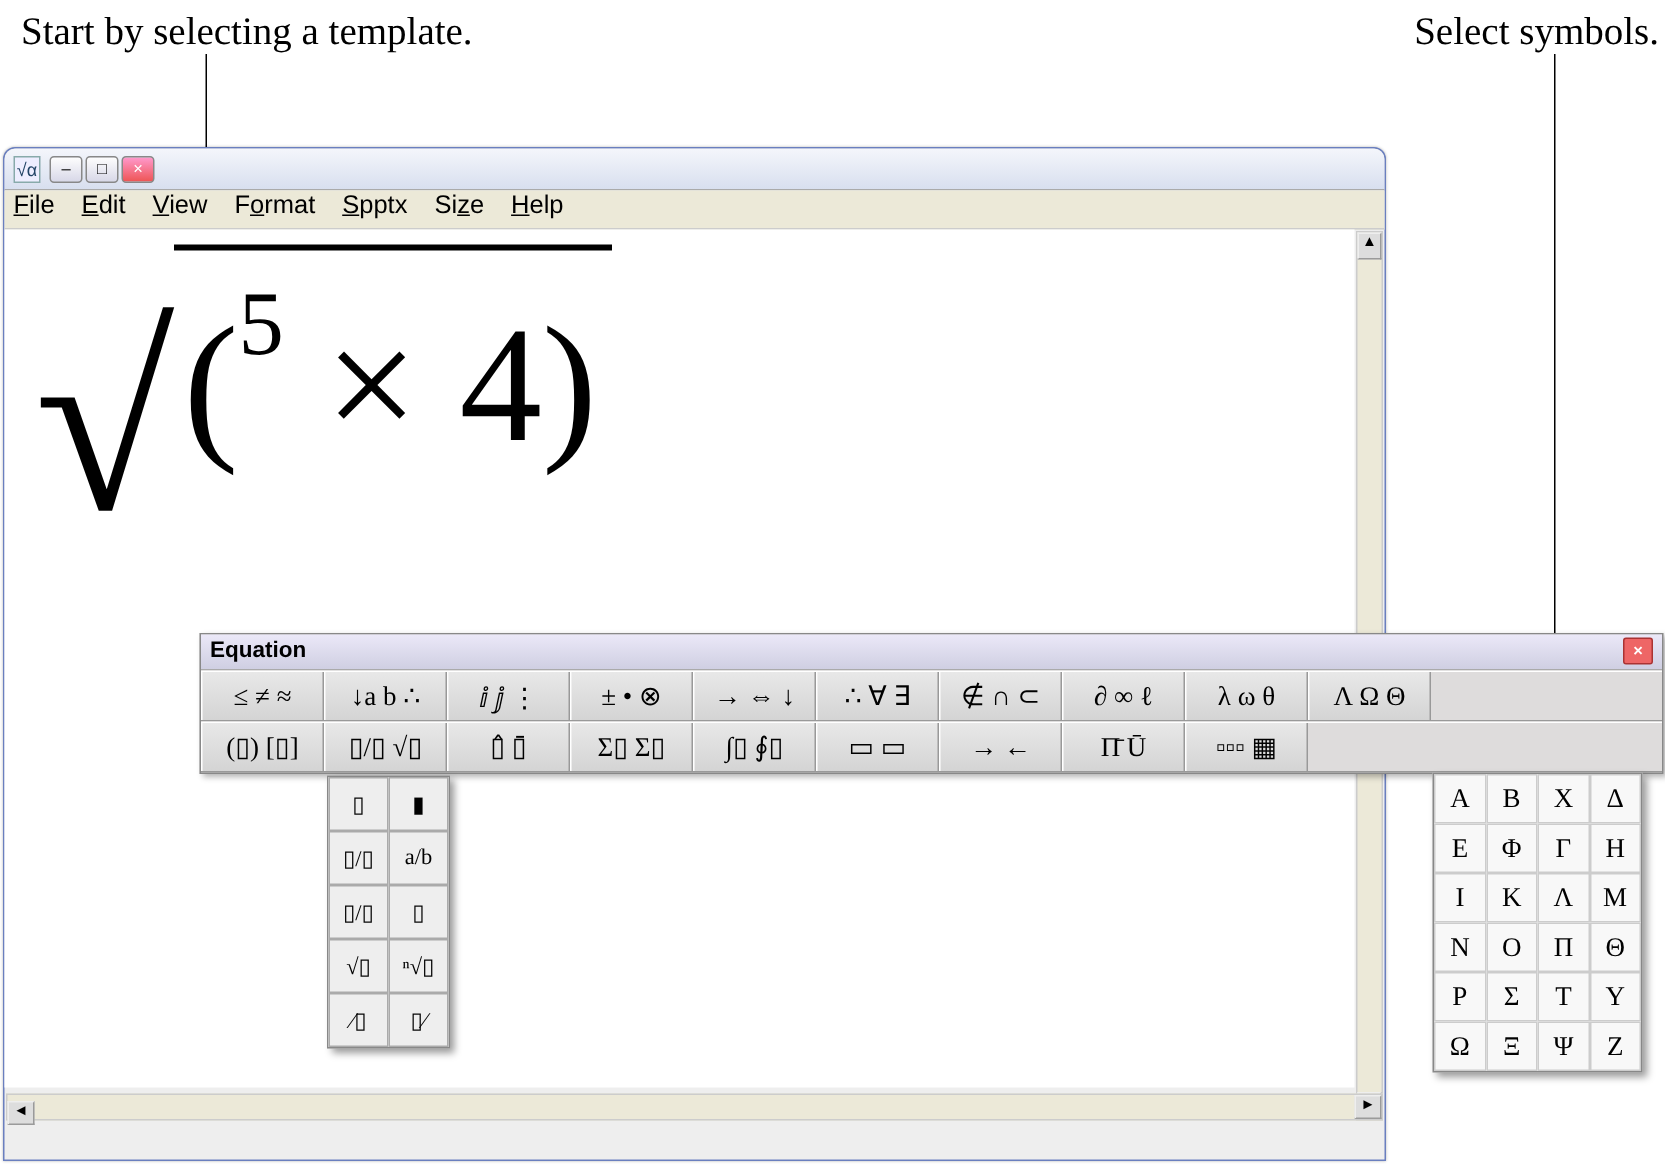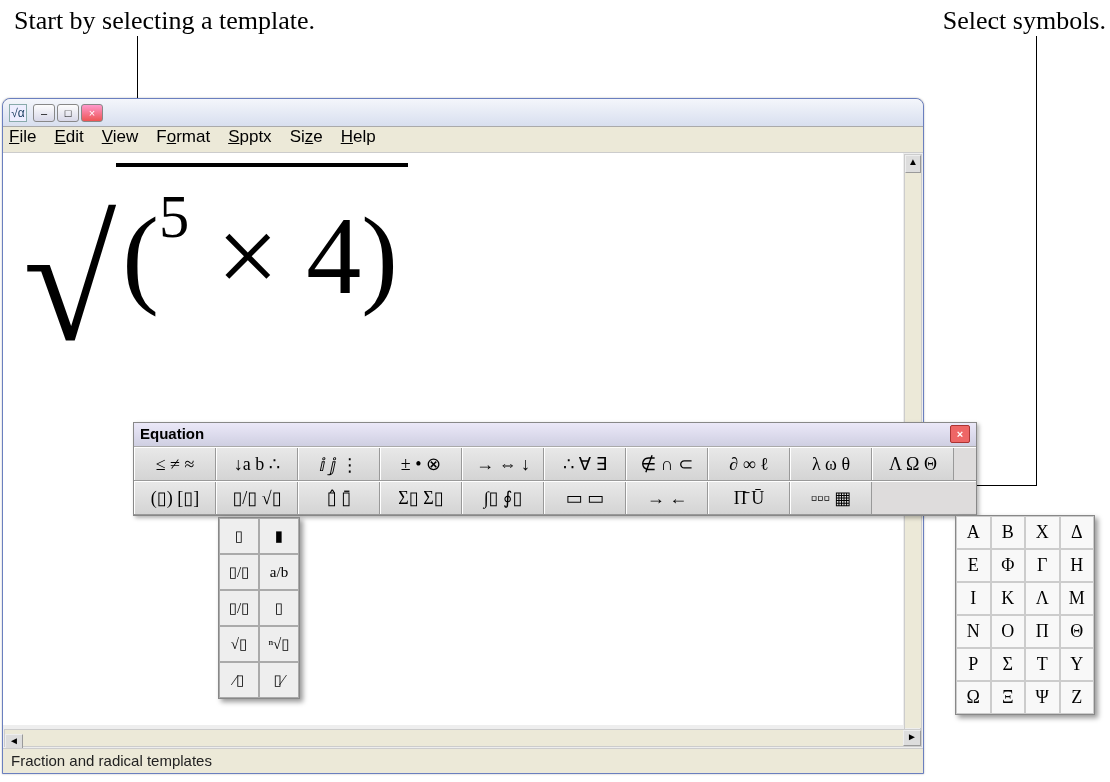--- a/index.html
+++ b/index.html
@@ -148,21 +148,21 @@
   border-top: 4px solid #000;
   padding: 10px 10px 6px 6px;
   display:flex; align-items:center;
 }
 .sup { font-size: 0.55em; vertical-align: super; position:relative; top:-40px;}
 
 
 .eq-toolbar {
   position: absolute;
   left: 133px; top: 422px;
-  width: 844px;
+  width: 976px;
   background: #dedcdc;
   border: 1px solid #888;
   box-shadow: 2px 2px 4px rgba(0,0,0,.3);
   z-index: 20;
 }
 .eq-toolbar .tb-title {
   height: 24px;
   background: linear-gradient(#ebe8f8,#cfcfe2);
   border-bottom:1px solid #aaa;
   padding: 2px 6px;
@@ -279,21 +279,20 @@
   </div>
 
   <div class="vscroll">
     <div class="up">▲</div>
     <div class="down">▼</div>
   </div>
   <div class="hscroll">
     <div class="left">◄</div>
     <div class="right">►</div>
   </div>
-  <div class="statusbar">Fraction and radical templates</div>
 </div>
 
 <div class="eq-toolbar">
   <div class="tb-title">
     <span class="tt">Equation</span>
     <span class="close">×</span>
   </div>
   <div class="tb-row">
     <div class="tb-cell">≤ ≠ ≈</div>
     <div class="tb-cell">↓a b ∴</div>

